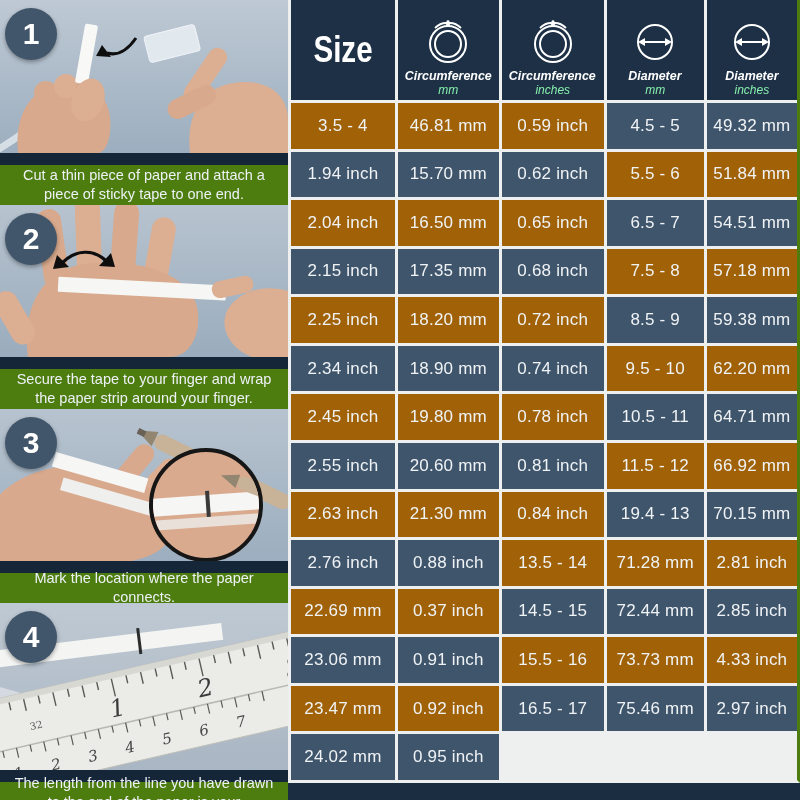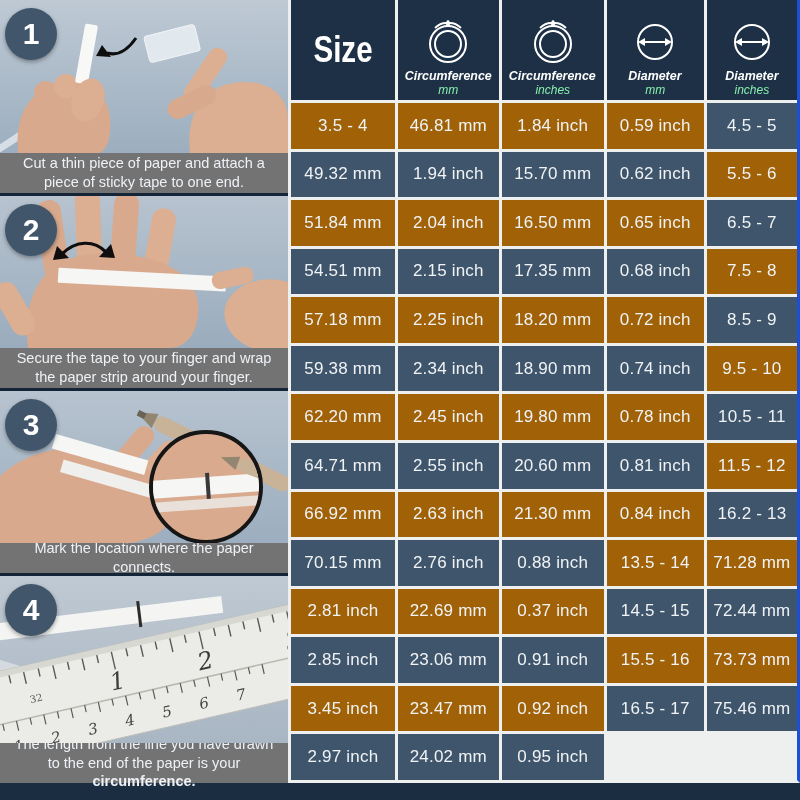--- a/index.html
+++ b/index.html
@@ -8,34 +8,34 @@
   
   .left{width:288px;display:flex;flex-direction:column;background:#142638;}
   .step{position:relative;display:flex;flex-direction:column;}
   .sep{height:3px;background:#132536;}
   .photo{position:relative;overflow:hidden;flex:0 0 auto;}
   .photo svg{display:block;width:100%;height:100%;}
   .badge{position:absolute;top:8px;left:5px;width:52px;height:52px;border-radius:50%;
     background:#41566b;color:#fff;font-size:30px;font-weight:bold;
     display:flex;align-items:center;justify-content:center;
     box-shadow:0 2px 4px rgba(0,0,0,.35);}
-  .caption{background:#737373;color:#eef2f6;font-size:14.5px;line-height:1.28;
+  .caption{background:#4d7c0f;color:#eef2f6;font-size:14.5px;line-height:1.28;
     text-align:center;display:flex;align-items:center;justify-content:center;
-    padding:0 8px;}
+    padding:0 8px;margin-top:12px;}
   .cap-2l{height:40px;} .cap-1l{height:30px;}
   .ph-1{height:153px;} .ph-2{height:152px;} .ph-3{height:152px;} .ph-4{height:167px;}
   .caption b{font-weight:bold;}
   
   .divider{width:3px;background:#eef0f0;}
   
   .right{width:509px;display:grid;
     grid-template-columns:107fr 104fr 105fr 100fr 93fr;
     grid-template-rows:100px repeat(14,1fr);
     gap:3px;background:#eef0f0;
-    border-right:3px solid #1d4ed8;border-bottom:3px solid #eef0f0;
+    border-right:3px solid #4d7c0f;border-bottom:3px solid #eef0f0;
     box-sizing:border-box;}
   .hcell{background:#1d3045;display:flex;flex-direction:column;
     align-items:center;justify-content:center;color:#fff;}
   .h-size span{font-size:37px;font-weight:bold;transform:scaleX(.8);letter-spacing:0;}
   .h-col{justify-content:flex-start;padding-top:18px;box-sizing:border-box;font-style:italic;}
   .h-icon{height:48px;display:flex;align-items:center;}
   .h-label{font-size:13.5px;font-weight:bold;margin-top:2px;transform:scaleX(.92);white-space:nowrap;}
   .h-unit{font-size:12px;color:#86efac;margin-top:0;}
   .cell{display:flex;align-items:center;justify-content:center;
     color:#f0f3f5;font-size:17px;letter-spacing:.2px;}
@@ -257,21 +257,20 @@
           <polygon points="8,23 15,19 15,27" fill="#fff"></polygon>
           <polygon points="42,23 35,19 35,27" fill="#fff"></polygon>
         </svg>
       </span>
       <span class="h-label">Diameter</span>
       <span class="h-unit">inches</span>
     </div>
 
   <div class="cell row-dark">3.5 - 4</div>
       <div class="cell row-dark">46.81 mm</div>
-      <div class="cell row-dark">1.84 inch</div>
       <div class="cell row-dark">0.59 inch</div>
       <div class="cell row-light">4.5 - 5</div>
       <div class="cell row-light">49.32 mm</div>
       <div class="cell row-light">1.94 inch</div>
       <div class="cell row-light">15.70 mm</div>
       <div class="cell row-light">0.62 inch</div>
       <div class="cell row-dark">5.5 - 6</div>
       <div class="cell row-dark">51.84 mm</div>
       <div class="cell row-dark">2.04 inch</div>
       <div class="cell row-dark">16.50 mm</div>
@@ -299,37 +298,37 @@
       <div class="cell row-light">10.5 - 11</div>
       <div class="cell row-light">64.71 mm</div>
       <div class="cell row-light">2.55 inch</div>
       <div class="cell row-light">20.60 mm</div>
       <div class="cell row-light">0.81 inch</div>
       <div class="cell row-dark">11.5 - 12</div>
       <div class="cell row-dark">66.92 mm</div>
       <div class="cell row-dark">2.63 inch</div>
       <div class="cell row-dark">21.30 mm</div>
       <div class="cell row-dark">0.84 inch</div>
-      <div class="cell row-light">16.2 - 13</div>
+      <div class="cell row-light">19.4 - 13</div>
       <div class="cell row-light">70.15 mm</div>
       <div class="cell row-light">2.76 inch</div>
       <div class="cell row-light">0.88 inch</div>
       <div class="cell row-dark">13.5 - 14</div>
       <div class="cell row-dark">71.28 mm</div>
       <div class="cell row-dark">2.81 inch</div>
       <div class="cell row-dark">22.69 mm</div>
       <div class="cell row-dark">0.37 inch</div>
       <div class="cell row-light">14.5 - 15</div>
       <div class="cell row-light">72.44 mm</div>
       <div class="cell row-light">2.85 inch</div>
       <div class="cell row-light">23.06 mm</div>
       <div class="cell row-light">0.91 inch</div>
       <div class="cell row-dark">15.5 - 16</div>
       <div class="cell row-dark">73.73 mm</div>
-      <div class="cell row-dark">3.45 inch</div>
+      <div class="cell row-dark">4.33 inch</div>
       <div class="cell row-dark">23.47 mm</div>
       <div class="cell row-dark">0.92 inch</div>
       <div class="cell row-light">16.5 - 17</div>
       <div class="cell row-light">75.46 mm</div>
       <div class="cell row-light">2.97 inch</div>
       <div class="cell row-light">24.02 mm</div>
       <div class="cell row-light">0.95 inch</div>
     </div>
 </div>
 

